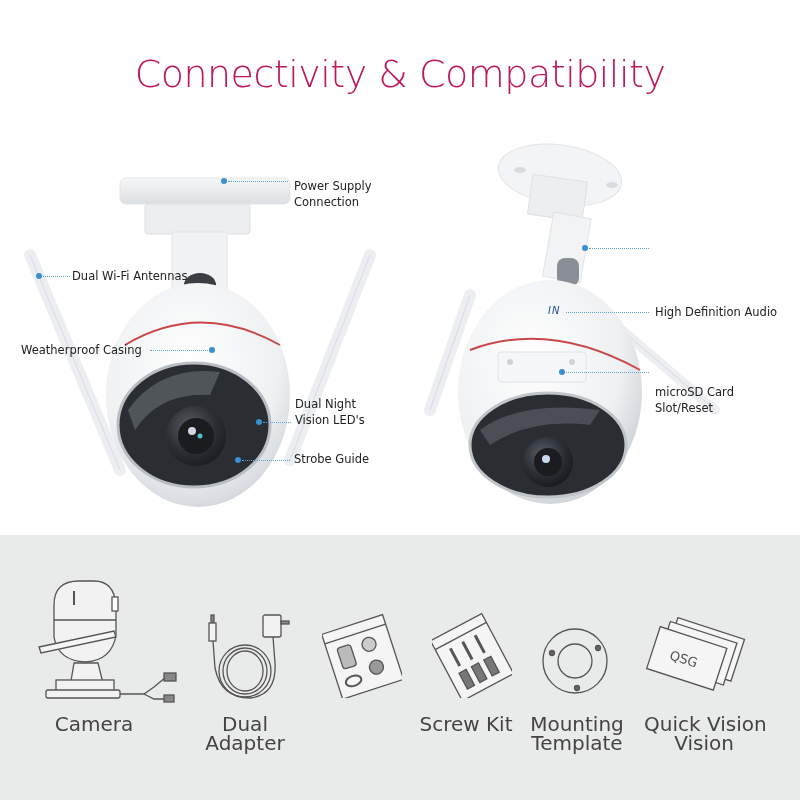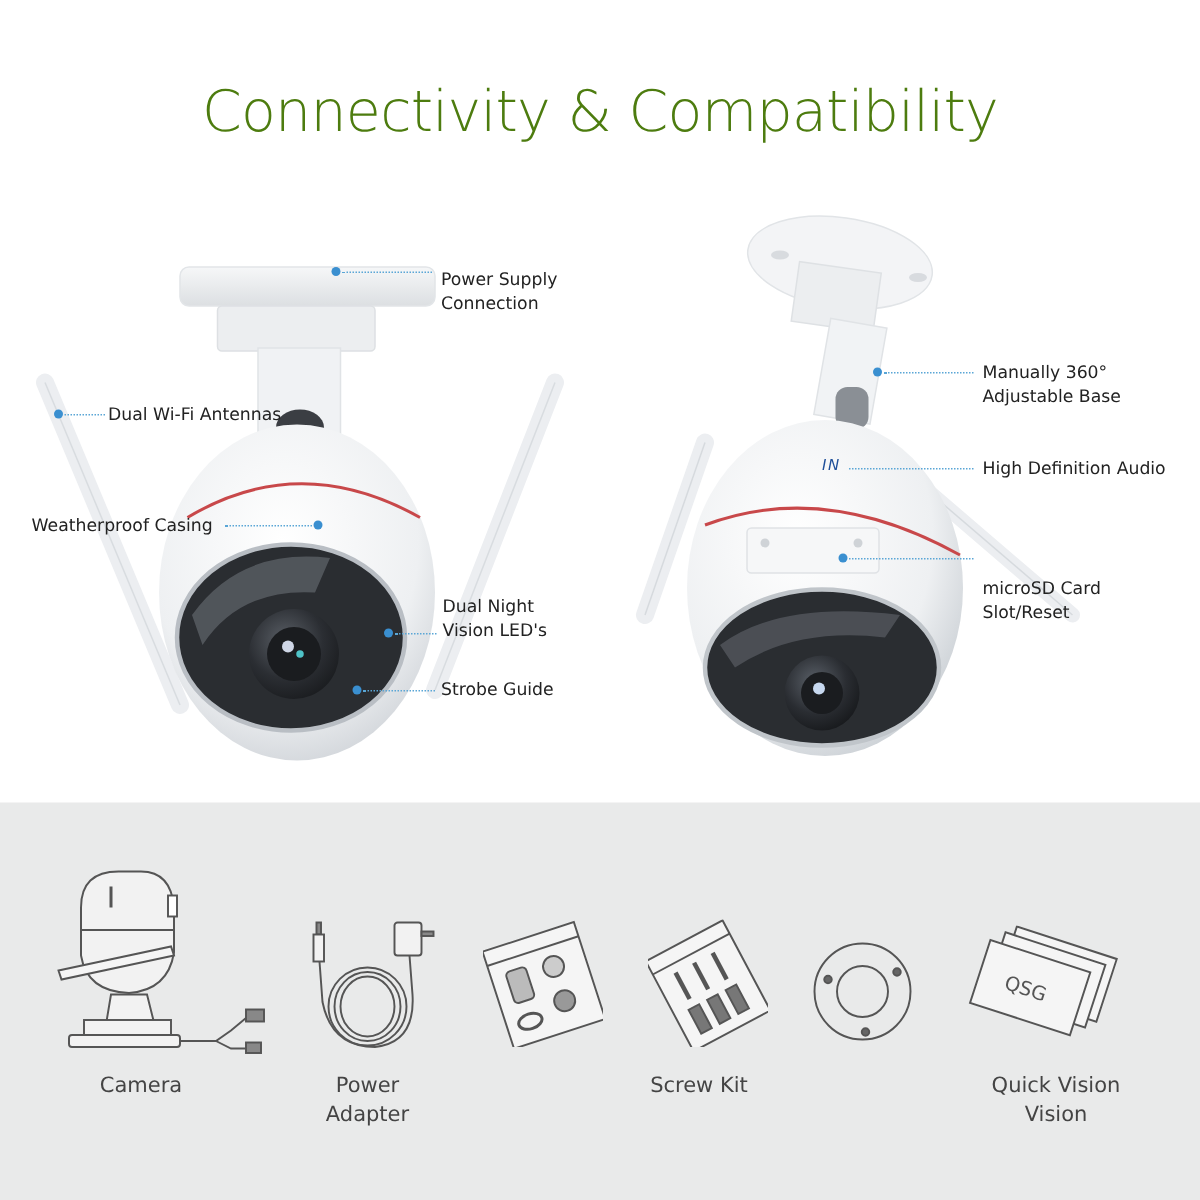--- a/index.html
+++ b/index.html
@@ -1,35 +1,35 @@
 <!DOCTYPE html>
 <html><head>
 <meta charset="utf-8">
 <style>
   * { margin:0; padding:0; box-sizing:border-box; }
   html, body { width:800px; height:800px; overflow:hidden; background:#ffffff; }
   body { font-family: "DejaVu Sans", "Liberation Sans", sans-serif; color:#333; position:relative; }
   .title {
     position:absolute; left:0; top:52px; width:800px; text-align:center;
-    font-size:38px; font-weight:300; color:#4d7c0f; letter-spacing:-0.5px;
+    font-size:38px; font-weight:300; color:#be185d; letter-spacing:-0.5px;
     font-family:"DejaVu Sans", sans-serif;
   }
   .stage { position:absolute; left:0; top:0; width:800px; height:537px; }
   .callout {
     position:absolute; font-size:11.5px; line-height:16px; color:#222;
     font-family:"DejaVu Sans", sans-serif; white-space:nowrap;
   }
   .leader { position:absolute; height:0; border-top:1px dotted #5aa6d6; }
   .dot { position:absolute; width:6px; height:6px; border-radius:50%; background:#3a8fd0; }
   .bottom {
     position:absolute; left:0; top:535px; width:800px; height:265px; background:#e9eaea;
   }
   .acc { position:absolute; text-align:center; }
   .acc-label {
-    position:absolute; text-align:center; font-size:14px; line-height:19px; color:#444;
+    position:absolute; text-align:center; font-size:20px; line-height:19px; color:#444;
     font-family:"DejaVu Sans", sans-serif; white-space:nowrap;
   }
   svg { display:block; }
 </style>
 </head>
 <body>
 
 <h1 class="title">Connectivity &amp; Compatibility</h1>
 
 <div class="stage">
@@ -148,24 +148,20 @@
     <ellipse cx="548" cy="445" rx="78" ry="52" fill="#2a2d31"></ellipse>
     <ellipse cx="548" cy="445" rx="78" ry="52" fill="none" stroke="#c0c5ca" stroke-width="3"></ellipse>
     <path d="M480 430 Q 520 400 600 410 L 590 425 Q 530 418 490 445 Z" fill="#6b7077" opacity="0.5"></path>
     <circle cx="548" cy="462" r="25" fill="url(#lensR)"></circle>
     <circle cx="548" cy="462" r="14" fill="#1a1c1f"></circle>
     <circle cx="546" cy="459" r="4" fill="#c7d8ef"></circle>
   </svg>
 
   <div class="dot" style="left:582px;top:245px"></div>
   <div class="leader" style="left:589px;top:248px;width:60px"></div>
-  <div class="callout" style="left:655px;top:240px">
-    <div>Manually 360°</div>
-    <div>Adjustable Base</div>
-  </div>
 
   <div style="position:absolute;left:548px;top:305px;font-size:10px;font-weight:normal;font-style:italic;color:#1f4f9a;letter-spacing:1px;">IN</div>
   <div class="leader" style="left:566px;top:312px;width:83px"></div>
   <div class="callout" style="left:655px;top:304px">
     <div>High Definition Audio</div>
   </div>
 
   <div class="dot" style="left:559px;top:369px"></div>
   <div class="leader" style="left:566px;top:372px;width:83px"></div>
   <div class="callout" style="left:655px;top:384px">
@@ -198,21 +194,21 @@
     <rect x="6" y="2" width="3" height="8" fill="#888"></rect>
     <rect x="4" y="10" width="7" height="18" fill="#f2f2f2"></rect>
     <rect x="58" y="2" width="18" height="22" rx="2" fill="#f2f2f2"></rect>
     <rect x="76" y="8" width="8" height="3" fill="#888"></rect>
     <path d="M8 28 L 10 55 Q 16 85 45 85 Q 72 82 70 50 L 68 24"></path>
     <ellipse cx="40" cy="58" rx="26" ry="26"></ellipse>
     <ellipse cx="40" cy="58" rx="22" ry="23"></ellipse>
     <ellipse cx="40" cy="58" rx="18" ry="20"></ellipse>
   </svg>
   <div class="acc-label" style="left:185px;top:180px;width:120px">
-    <div>Power</div>
+    <div>Dual</div>
     <div>Adapter</div>
   </div>
 
   <svg class="acc" style="left:322px;top:78px" width="80" height="85" viewBox="0 0 80 85" fill="none" stroke="#555" stroke-width="1.3">
     <g transform="rotate(-18 40 42)">
       <rect x="8" y="10" width="64" height="68" fill="#f5f5f5"></rect>
       <line x1="8" y1="20" x2="72" y2="20"></line>
       <rect x="18" y="28" width="14" height="22" rx="3" fill="#bbb"></rect>
       <circle cx="50" cy="34" r="7" fill="#ccc"></circle>
       <circle cx="50" cy="58" r="7" fill="#999"></circle>
@@ -236,20 +232,24 @@
     <div>Screw Kit</div>
   </div>
 
   <svg class="acc" style="left:537px;top:88px" width="76" height="76" viewBox="0 0 76 76" fill="none" stroke="#555" stroke-width="1.3">
     <circle cx="38" cy="38" r="32"></circle>
     <circle cx="38" cy="38" r="17"></circle>
     <circle cx="15" cy="30" r="2.5" fill="#666"></circle>
     <circle cx="61" cy="25" r="2.5" fill="#666"></circle>
     <circle cx="40" cy="65" r="2.5" fill="#666"></circle>
   </svg>
+  <div class="acc-label" style="left:517px;top:180px;width:120px">
+    <div>Mounting</div>
+    <div>Template</div>
+  </div>
 
   <svg class="acc" style="left:640px;top:82px" width="110" height="85" viewBox="0 0 110 85" fill="none" stroke="#555" stroke-width="1.3">
     <g transform="rotate(18 55 42)">
       <rect x="26" y="8" width="70" height="44" fill="#f5f5f5"></rect>
       <rect x="20" y="14" width="70" height="44" fill="#f5f5f5"></rect>
       <rect x="12" y="22" width="70" height="44" fill="#f5f5f5"></rect>
       <text x="30" y="50" font-family="DejaVu Sans, sans-serif" font-size="13" fill="#555" stroke="none">QSG</text>
     </g>
   </svg>
   <div class="acc-label" style="left:644px;top:180px;width:120px">

